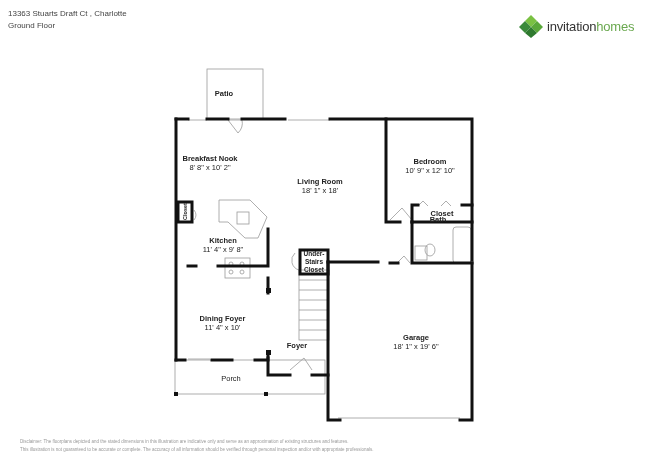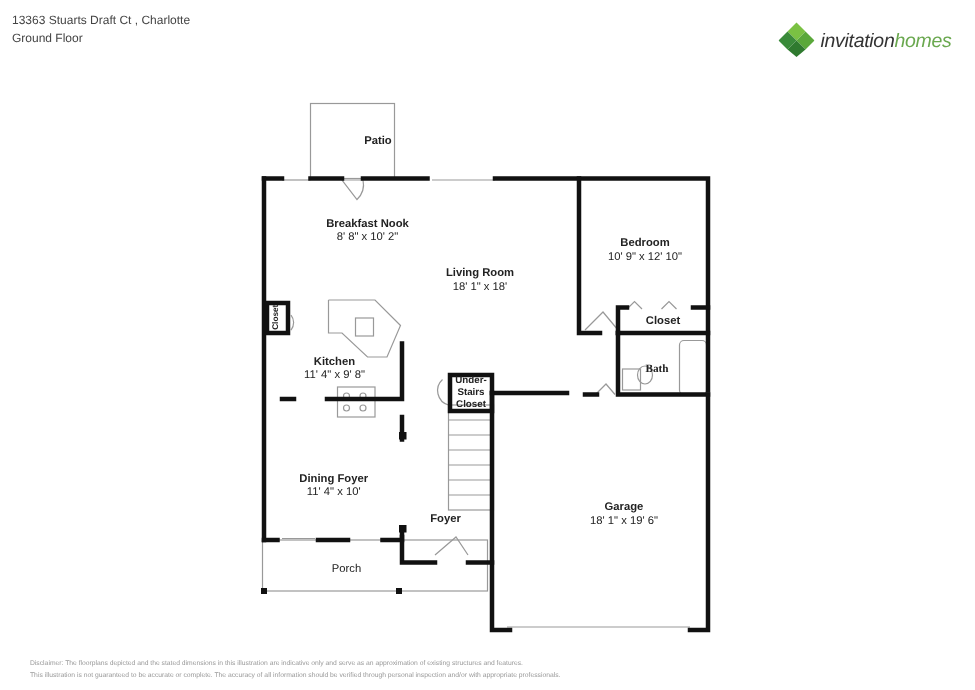--- a/index.html
+++ b/index.html
@@ -1,19 +1,19 @@
 <!DOCTYPE html>
 <html><head>
 <meta charset="utf-8">
 <style>
   html, body { margin:0; padding:0; background:#ffffff; }
   body { width:650px; height:460px; position:relative; overflow:hidden; font-family:"Liberation Sans", sans-serif; color:#333; }
   .hdr { position:absolute; left:8px; font-size:8px; color:#444; }
   .logo { position:absolute; left:519px; top:14px; display:flex; align-items:center; }
-  .logo-text { font-size:13px; margin-left:4px; letter-spacing:-0.2px;font-style:italic; }
+  .logo-text { font-size:13px; margin-left:4px; letter-spacing:-0.2px; }
   .logo-text .a { color:#333; }
   .logo-text .b { color:#6aa84f; }
   .plan { position:absolute; left:0; top:0; }
   .lbl { position:absolute; text-align:center; font-size:7.5px; color:#222; line-height:9px; }
   .lbl b { font-weight:bold; display:block; }
   .disc { position:absolute; left:20px; font-size:4.5px; color:#999; }
 </style>
 </head>
 <body>
 
@@ -105,30 +105,30 @@
     <rect x="178" y="202" width="14" height="20"></rect>
   </g>
   <g fill="#111">
     <rect x="266" y="288" width="5" height="5"></rect>
     <rect x="266" y="350" width="5" height="5"></rect>
     <rect x="174" y="392" width="4" height="4"></rect>
     <rect x="264" y="392" width="4" height="4"></rect>
   </g>
 </svg>
 
-<div class="lbl" style="left:207px;top:89px;width:34px;margin-left:28px;">
+<div class="lbl" style="left:207px;top:89px;width:34px;">
     <b>Patio</b>
   </div>
-<div class="lbl" style="left:175px;top:144px;width:70px;margin-left:35px;"><b>Breakfast Nook</b><span>8' 8" x 10' 2"</span></div>
+<div class="lbl" style="left:175px;top:154px;width:70px;"><b>Breakfast Nook</b><span>8' 8" x 10' 2"</span></div>
 <div class="lbl" style="left:285px;top:177px;width:70px;"><b>Living Room</b><span>18' 1" x 18'</span></div>
 <div class="lbl" style="left:395px;top:157px;width:70px;text-align:center;"><b>Bedroom</b><span>10' 9" x 12' 10"</span></div>
 <div class="lbl" style="left:412px;top:209px;width:60px;">
     <b>Closet</b>
   </div>
-<div class="lbl" style="left:420px;top:241px;width:36px;font-family:Liberation Serif, serif;">
+<div class="lbl" style="left:420px;top:215px;width:36px;">
     <b>Bath</b>
   </div>
 <div class="lbl" style="left:172px;top:207px;width:26px;font-size:5.5px;transform:rotate(-90deg);">
     <b>Closet</b>
   </div>
 <div class="lbl" style="left:193px;top:236px;width:60px;"><b>Kitchen</b><span>11' 4" x 9' 8"</span></div>
 <div class="lbl" style="left:300px;top:250px;width:28px;font-size:6.5px;line-height:8px;">
     <b>Under-</b>
     <b>Stairs</b>
     <b>Closet</b>

